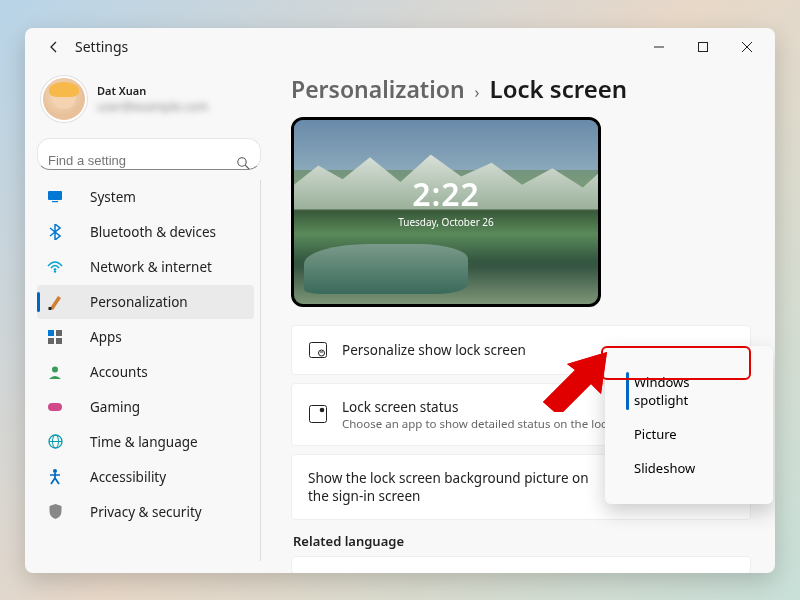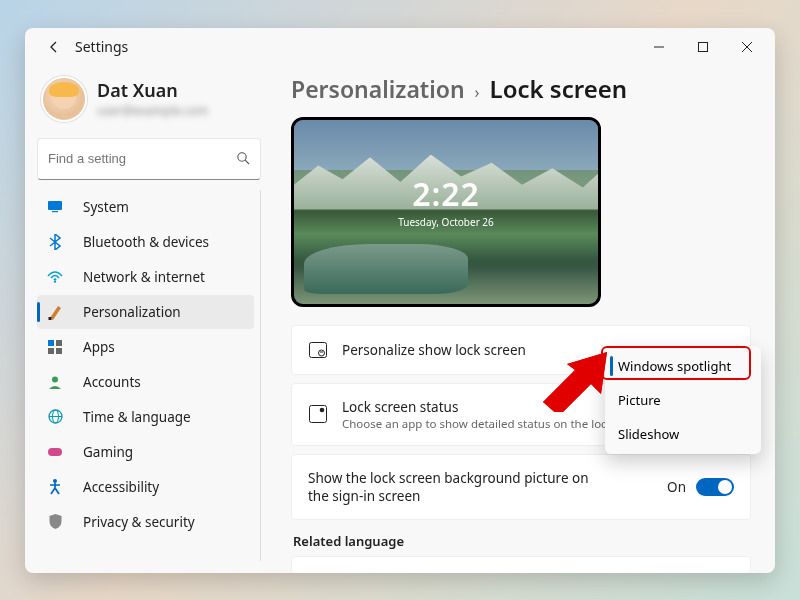--- a/index.html
+++ b/index.html
@@ -54,32 +54,32 @@
   }
   .avatar::before{
     content:""; position:absolute; width:24px;height:24px;border-radius:50%;
     background:#f5d3b0; top:7px;
   }
   .avatar::after{
     content:""; position:absolute; width:30px;height:15px;
     background:#f8b94b; top:4px; border-radius:50% 50% 30% 30%;
   }
   .profile-text { font-size: 13px; }
-  .profile-name { font-weight: 600; font-size: 18px; color:#222; }
+  .profile-name { font-weight: 600; font-size: 11px; color:#222; }
   .profile-email { color: #888; font-size: 12px; filter: blur(3px); }
   .search {
-    display:flex; align-items:center;
+    display:flex; align-items:flex-start;
     background:#fff; border:1px solid #e6e6e6; border-bottom:1px solid #888;
-    border-radius:4px; padding:20px 10px; margin:6px 0 10px 0;
+    border-radius:13px; padding:14px 10px; margin:6px 0 10px 0;
     height:32px;
   }
   .search input { border:none; outline:none; flex:1; font-size:13px; background:transparent; }
   .nav { display:flex; flex-direction:column; gap:1px; border-right:1px solid #ddd; padding-right:6px; flex:1; }
   .nav-item {
-    display:flex; align-items:center; gap:20px;
+    display:flex; align-items:center; gap:27px;
     padding:8px 10px; border-radius:4px;
     font-size:13.5px; color:#222; cursor:pointer;text-align:center;
   }
   .nav-item.active { background:#eaeaea; position:relative; }
   .nav-item.active::before {
     content:""; position:absolute; left:0; top:7px; bottom:7px; width:3px;
     background:#0067c0; border-radius:2px;
   }
   .nav-icon { width:16px; height:16px; display:inline-flex; align-items:center; justify-content:center; flex-shrink:0; }
   .main { flex:1; padding:6px 24px 0 18px; overflow-y:auto; position:relative; }
@@ -123,25 +123,25 @@
   .toggle {
     width:38px; height:18px; border-radius:10px; background:#0067c0; position:relative;
     cursor:pointer;
   }
   .toggle::after{ content:""; position:absolute; right:2px; top:2px; width:14px; height:14px; background:#fff; border-radius:50%; }
   .section-h { font-size:13px; font-weight:600; margin:12px 0 6px 2px; color:#222;}
   
   .dropdown {
     position:absolute;
     top:318px; left:580px;
-    width:156px;
+    width:168px;
     background:#f9f9f9;
     border-radius:6px;
     box-shadow:0 8px 20px rgba(0,0,0,0.20);
-    padding:3px;
+    padding:19px;
     z-index:20;
   }
   .dd-item {
     padding:8px 10px; font-size:13px; border-radius:4px; cursor:pointer; position:relative;
   }
   .dd-item.selected::before{
     content:""; position:absolute; left:2px; top:7px; bottom:7px; width:3px; background:#0067c0; border-radius:2px;
   }
   .highlight-box{
     position:absolute;
@@ -256,35 +256,35 @@
           <span class="nav-icon">
               <svg width="14" height="14" viewBox="0 0 14 14">
                 <circle cx="7" cy="4.5" r="3" fill="#3a9a5a"></circle>
                 <path d="M1 14 Q7 8 13 14 Z" fill="#3a9a5a"></path>
               </svg>
             </span>
           <span>Accounts</span>
         </div>
         <div class="nav-item">
           <span class="nav-icon">
+              <svg width="16" height="12" viewBox="0 0 16 12">
+                <rect x="1" y="2" width="14" height="8" rx="4" fill="#d04a8a"></rect>
+              </svg>
+            </span>
+          <span>Gaming</span>
+        </div>
+        <div class="nav-item">
+          <span class="nav-icon">
               <svg width="15" height="15" viewBox="0 0 15 15">
                 <circle cx="7.5" cy="7.5" r="6.5" stroke="#0a9ab0" stroke-width="1.3" fill="none"></circle>
                 <ellipse cx="7.5" cy="7.5" rx="3" ry="6.5" stroke="#0a9ab0" stroke-width="1" fill="none"></ellipse>
                 <line x1="1" y1="7.5" x2="14" y2="7.5" stroke="#0a9ab0"></line>
               </svg>
             </span>
           <span>Time &amp; language</span>
-        </div>
-        <div class="nav-item">
-          <span class="nav-icon">
-              <svg width="16" height="12" viewBox="0 0 16 12">
-                <rect x="1" y="2" width="14" height="8" rx="4" fill="#d04a8a"></rect>
-              </svg>
-            </span>
-          <span>Gaming</span>
         </div>
         <div class="nav-item">
           <span class="nav-icon">
               <svg width="14" height="16" viewBox="0 0 14 16">
                 <circle cx="7" cy="2" r="2" fill="#0067c0"></circle>
                 <path d="M7 4 V9 M2 6 L12 6 M7 9 L3 15 M7 9 L11 15" stroke="#0067c0" stroke-width="1.7"></path>
               </svg>
             </span>
           <span>Accessibility</span>
         </div>

